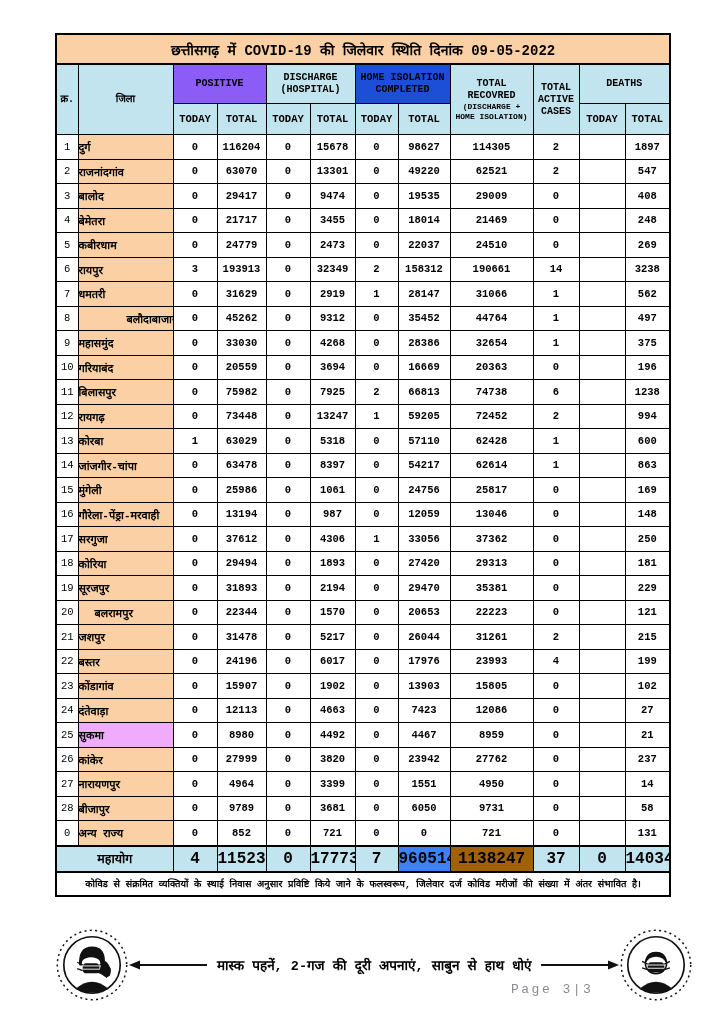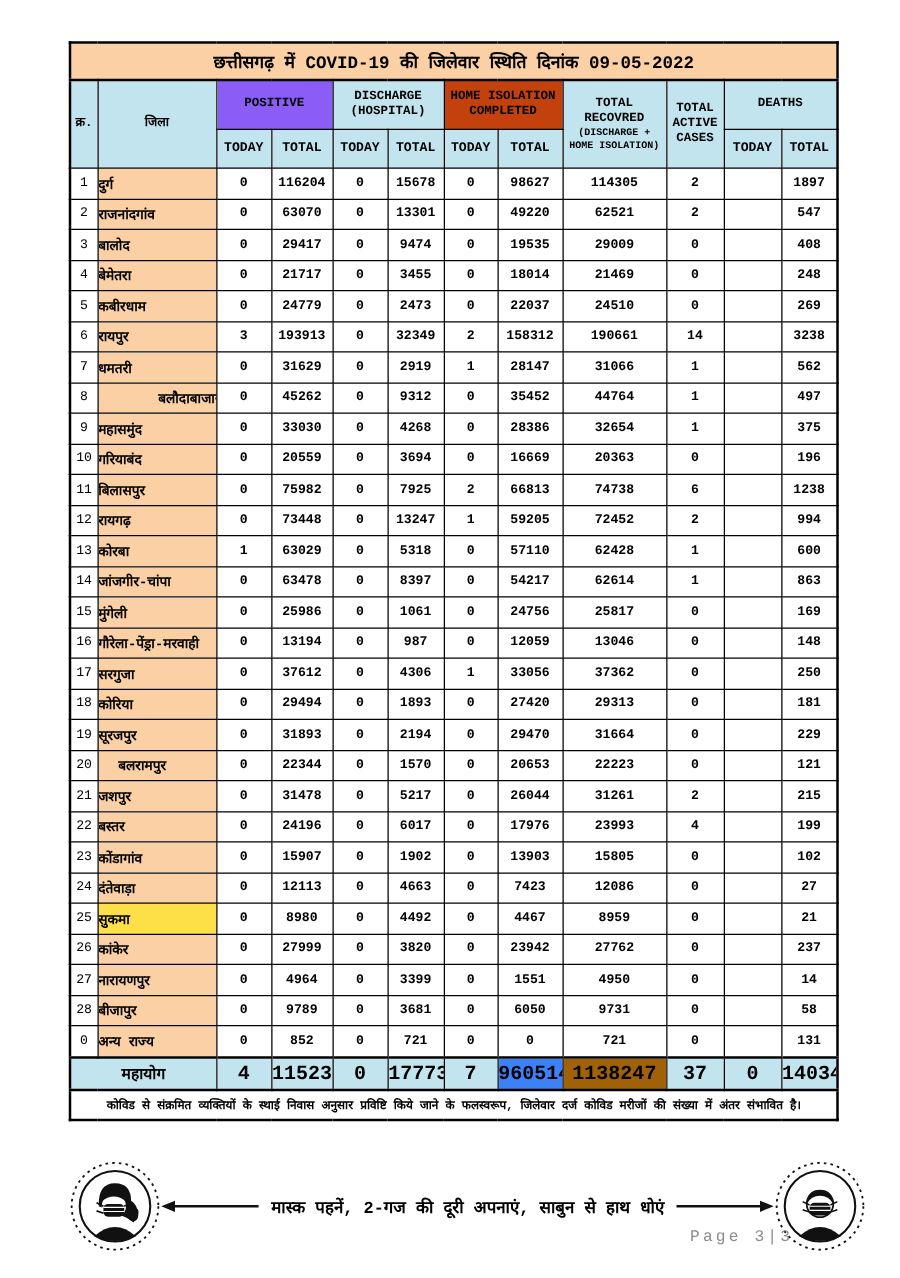--- a/index.html
+++ b/index.html
@@ -21,21 +21,21 @@
   .total-label{text-align:center;font-size:12.5px;}
   .footnote-cell{height:22px;font-size:9.5px;font-weight:bold;text-align:center;
         background:#fff;border-top:2px solid #000 !important;}
   .credit{position:absolute;top:896px;left:350px;width:330px;text-align:center;font-weight:bold;line-height:1.35;}
   .credit .l1{font-size:15px;}
   .credit .l2{font-size:15px;}
   .credit .l3{font-size:12.5px;}
   .slogan-row{position:absolute;top:922px;left:55px;width:612px;height:86px;
         display:flex;align-items:center;justify-content:space-between;}
   .slogan-mid{display:flex;align-items:center;gap:10px;font-size:13.5px;font-weight:bold;white-space:nowrap;}
-  .pageno{position:absolute;top:982px;left:552px;font-size:13px;letter-spacing:2.5px;color:#8b8b90;}
+  .pageno{position:absolute;top:982px;left:511px;font-size:13px;letter-spacing:2.5px;color:#8b8b90;}
   .avatar{flex:0 0 auto;}
 </style>
 </head>
 <body>
 
 <div class="page">
 
   <table class="covid">
     <colgroup>
       <col style="width:22px">
@@ -56,21 +56,21 @@
         <th colspan="12" class="title-cell peach-bg" style="background: rgb(251, 208, 164);">छत्तीसगढ़ में COVID-19 की जिलेवार स्थिति दिनांक 09-05-2022</th>
       </tr>
       <tr class="h1">
         <th rowspan="2" class="blue-bg" style="background: rgb(194, 228, 238);">क्र.</th>
         <th rowspan="2" class="blue-bg" style="background: rgb(194, 228, 238);">जिला</th>
         <th colspan="2" class="blue-bg" style="background: #8b5cf6;">POSITIVE</th>
         <th colspan="2" class="blue-bg" style="background: rgb(194, 228, 238);">
           <span>DISCHARGE</span><br>
           <span>(HOSPITAL)</span>
         </th>
-        <th colspan="2" class="blue-bg" style="background: #c2410c;">
+        <th colspan="2" class="blue-bg" style="background: #1d4ed8;">
           <span>HOME ISOLATION</span><br>
           <span>COMPLETED</span>
         </th>
         <th rowspan="2" class="blue-bg" style="background: rgb(194, 228, 238);">
           <span>TOTAL</span><br>
           <span>RECOVRED</span>
           <span class="subnote">
             <span>(DISCHARGE +</span><br>
             <span>HOME ISOLATION)</span>
           </span>
@@ -348,21 +348,21 @@
         </tr>
         <tr>
           <td class="sno">19</td>
           <td class="district" style="background: rgb(251, 208, 164);">सूरजपुर</td>
           <td class="num">0</td>
           <td class="num">31893</td>
           <td class="num">0</td>
           <td class="num">2194</td>
           <td class="num">0</td>
           <td class="num">29470</td>
-          <td class="num">31664</td>
+          <td class="num">35381</td>
           <td class="num">0</td>
           <td class="num"></td>
           <td class="num">229</td>
         </tr>
         <tr>
           <td class="sno">20</td>
           <td class="district" style="background: rgb(251, 208, 164); padding-left: 16px;">बलरामपुर</td>
           <td class="num">0</td>
           <td class="num">22344</td>
           <td class="num">0</td>
@@ -425,21 +425,21 @@
           <td class="num">4663</td>
           <td class="num">0</td>
           <td class="num">7423</td>
           <td class="num">12086</td>
           <td class="num">0</td>
           <td class="num"></td>
           <td class="num">27</td>
         </tr>
         <tr>
           <td class="sno">25</td>
-          <td class="district" style="background: #fde047;">सुकमा</td>
+          <td class="district" style="background: #f0abfc;">सुकमा</td>
           <td class="num">0</td>
           <td class="num">8980</td>
           <td class="num">0</td>
           <td class="num">4492</td>
           <td class="num">0</td>
           <td class="num">4467</td>
           <td class="num">8959</td>
           <td class="num">0</td>
           <td class="num"></td>
           <td class="num">21</td>

